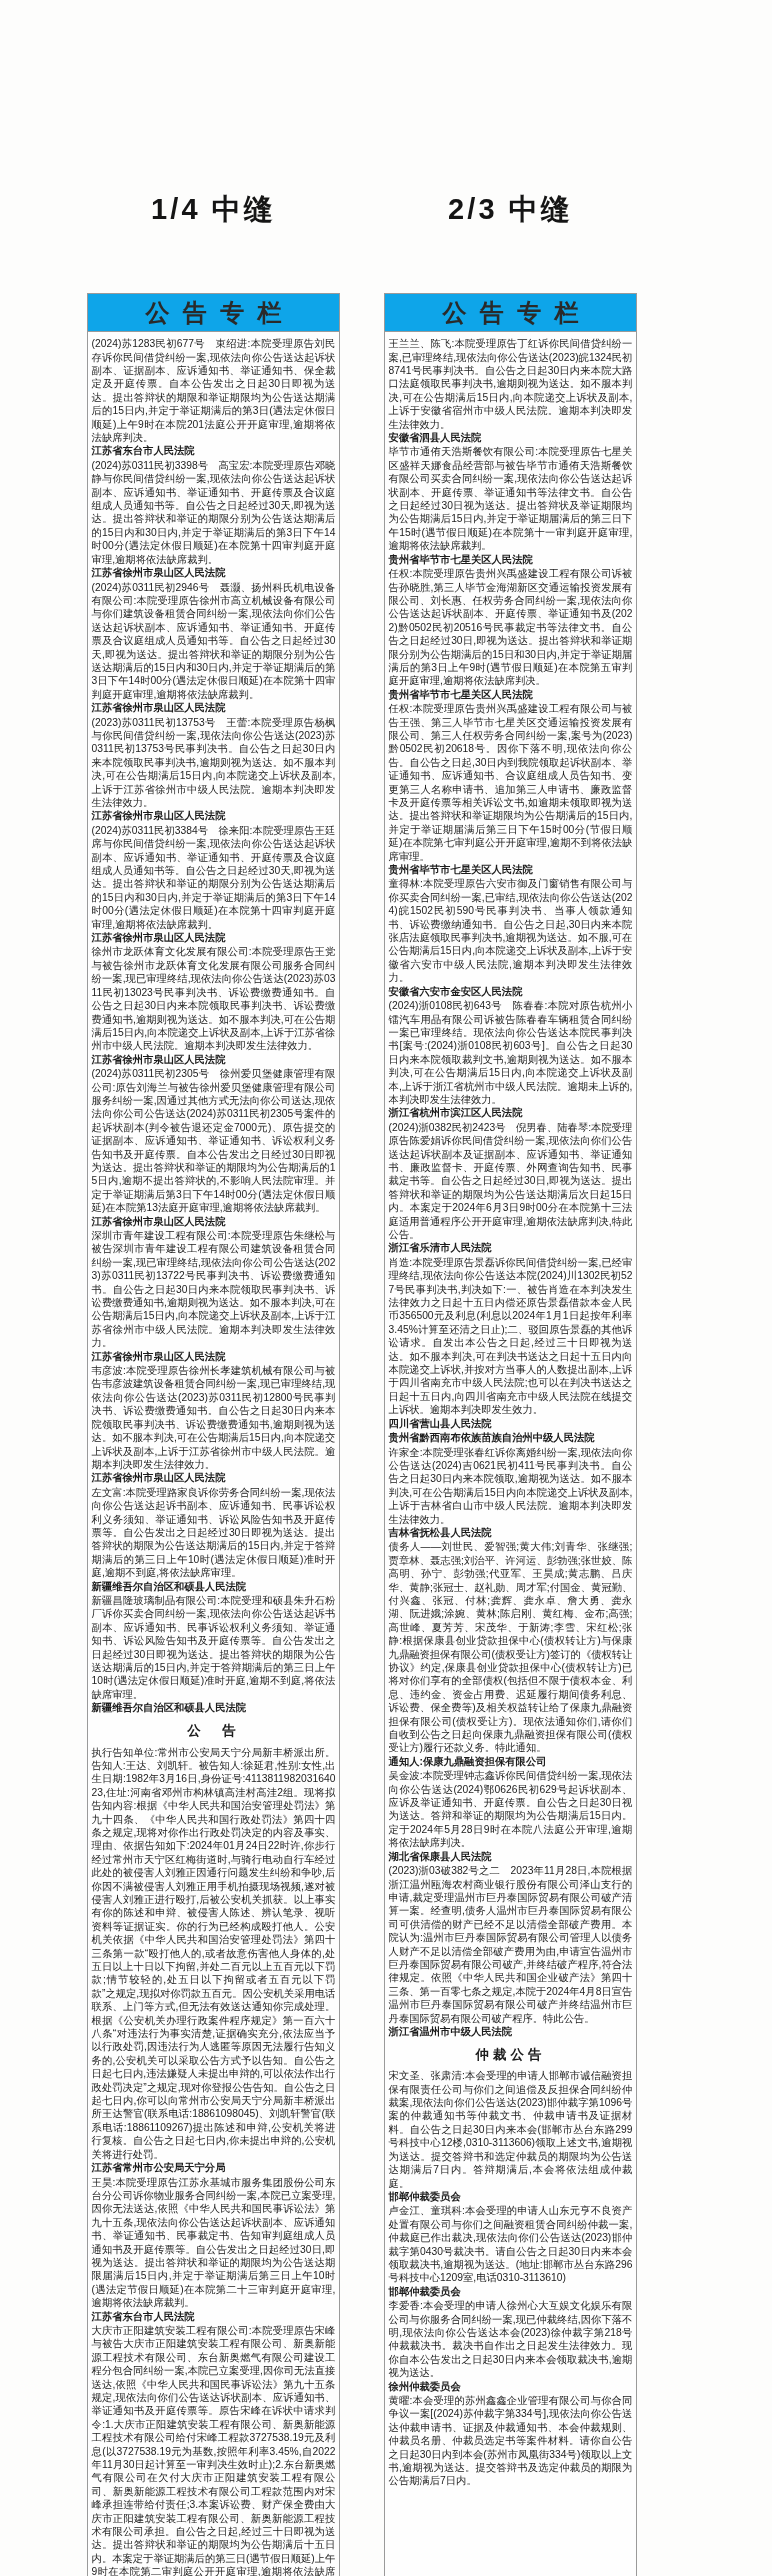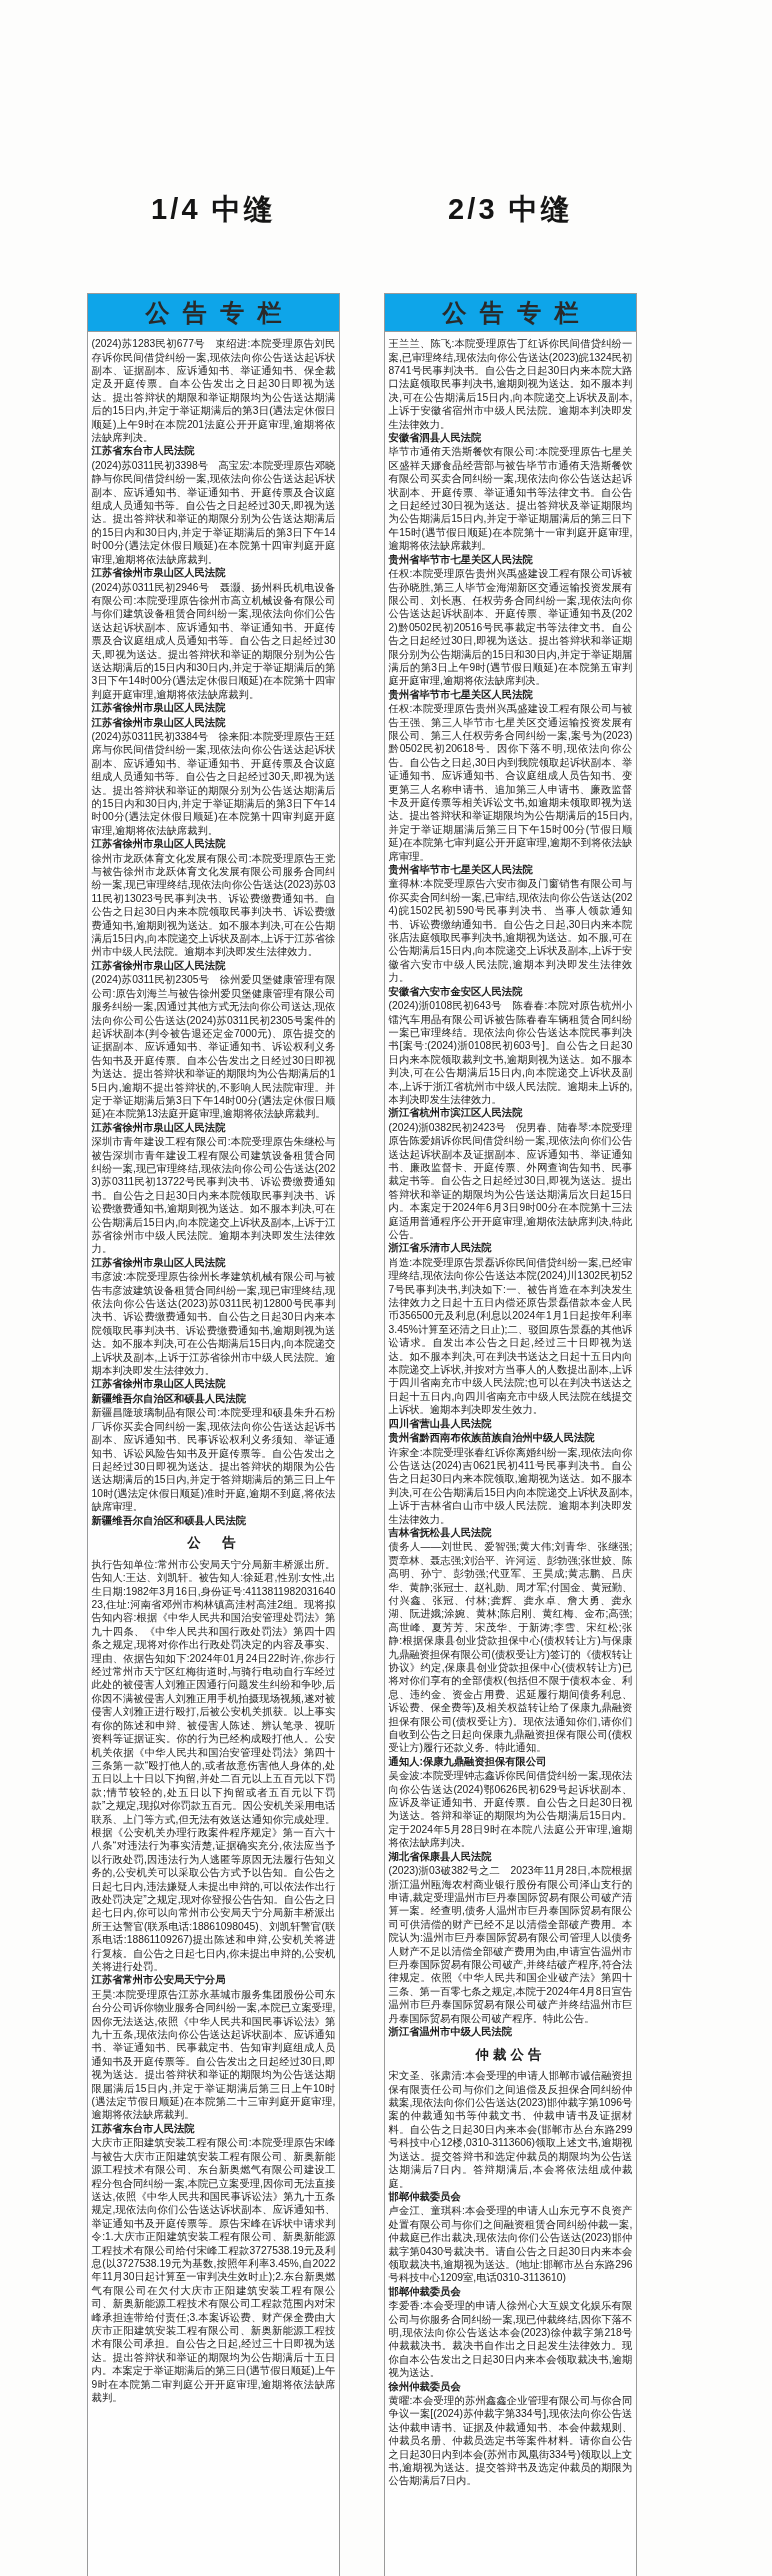--- a/index.html
+++ b/index.html
@@ -57,20 +57,21 @@
         </div>
         <div class="notice">
           <p>(2024)苏0311民初3398号　高宝宏:本院受理原告邓晓静与你民间借贷纠纷一案,现依法向你公告送达起诉状副本、应诉通知书、举证通知书、开庭传票及合议庭组成人员通知书等。自公告之日起经过30天,即视为送达。提出答辩状和举证的期限分别为公告送达期满后的15日内和30日内,并定于举证期满后的第3日下午14时00分(遇法定休假日顺延)在本院第十四审判庭开庭审理,逾期将依法缺席裁判。</p>
           <div class="signer">江苏省徐州市泉山区人民法院</div>
         </div>
         <div class="notice">
           <p>(2024)苏0311民初2946号　聂灏、扬州科氏机电设备有限公司:本院受理原告徐州市高立机械设备有限公司与你们建筑设备租赁合同纠纷一案,现依法向你们公告送达起诉状副本、应诉通知书、举证通知书、开庭传票及合议庭组成人员通知书等。自公告之日起经过30天,即视为送达。提出答辩状和举证的期限分别为公告送达期满后的15日内和30日内,并定于举证期满后的第3日下午14时00分(遇法定休假日顺延)在本院第十四审判庭开庭审理,逾期将依法缺席裁判。</p>
           <div class="signer">江苏省徐州市泉山区人民法院</div>
         </div>
         <div class="notice">
+          <p>(2023)苏0311民初13753号　王蕾:本院受理原告杨枫与你民间借贷纠纷一案,现依法向你公告送达(2023)苏0311民初13753号民事判决书。自公告之日起30日内来本院领取民事判决书,逾期则视为送达。如不服本判决,可在公告期满后15日内,向本院递交上诉状及副本,上诉于江苏省徐州市中级人民法院。逾期本判决即发生法律效力。</p>
           <div class="signer">江苏省徐州市泉山区人民法院</div>
         </div>
         <div class="notice">
           <p>(2024)苏0311民初3384号　徐来阳:本院受理原告王廷席与你民间借贷纠纷一案,现依法向你公告送达起诉状副本、应诉通知书、举证通知书、开庭传票及合议庭组成人员通知书等。自公告之日起经过30天,即视为送达。提出答辩状和举证的期限分别为公告送达期满后的15日内和30日内,并定于举证期满后的第3日下午14时00分(遇法定休假日顺延)在本院第十四审判庭开庭审理,逾期将依法缺席裁判。</p>
           <div class="signer">江苏省徐州市泉山区人民法院</div>
         </div>
         <div class="notice">
           <p>徐州市龙跃体育文化发展有限公司:本院受理原告王党与被告徐州市龙跃体育文化发展有限公司服务合同纠纷一案,现已审理终结,现依法向你公告送达(2023)苏0311民初13023号民事判决书、诉讼费缴费通知书。自公告之日起30日内来本院领取民事判决书、诉讼费缴费通知书,逾期则视为送达。如不服本判决,可在公告期满后15日内,向本院递交上诉状及副本,上诉于江苏省徐州市中级人民法院。逾期本判决即发生法律效力。</p>
           <div class="signer">江苏省徐州市泉山区人民法院</div>
         </div>
@@ -80,20 +81,21 @@
         </div>
         <div class="notice">
           <p>深圳市青年建设工程有限公司:本院受理原告朱继松与被告深圳市青年建设工程有限公司建筑设备租赁合同纠纷一案,现已审理终结,现依法向你公司公告送达(2023)苏0311民初13722号民事判决书、诉讼费缴费通知书。自公告之日起30日内来本院领取民事判决书、诉讼费缴费通知书,逾期则视为送达。如不服本判决,可在公告期满后15日内,向本院递交上诉状及副本,上诉于江苏省徐州市中级人民法院。逾期本判决即发生法律效力。</p>
           <div class="signer">江苏省徐州市泉山区人民法院</div>
         </div>
         <div class="notice">
           <p>韦彦波:本院受理原告徐州长孝建筑机械有限公司与被告韦彦波建筑设备租赁合同纠纷一案,现已审理终结,现依法向你公告送达(2023)苏0311民初12800号民事判决书、诉讼费缴费通知书。自公告之日起30日内来本院领取民事判决书、诉讼费缴费通知书,逾期则视为送达。如不服本判决,可在公告期满后15日内,向本院递交上诉状及副本,上诉于江苏省徐州市中级人民法院。逾期本判决即发生法律效力。</p>
           <div class="signer">江苏省徐州市泉山区人民法院</div>
         </div>
         <div class="notice">
+          <p>左文富:本院受理路家良诉你劳务合同纠纷一案,现依法向你公告送达起诉书副本、应诉通知书、民事诉讼权利义务须知、举证通知书、诉讼风险告知书及开庭传票等。自公告发出之日起经过30日即视为送达。提出答辩状的期限为公告送达期满后的15日内,并定于答辩期满后的第三日上午10时(遇法定休假日顺延)准时开庭,逾期不到庭,将依法缺席审理。</p>
           <div class="signer">新疆维吾尔自治区和硕县人民法院</div>
         </div>
         <div class="notice">
           <p>新疆昌隆玻璃制品有限公司:本院受理和硕县朱升石粉厂诉你买卖合同纠纷一案,现依法向你公告送达起诉书副本、应诉通知书、民事诉讼权利义务须知、举证通知书、诉讼风险告知书及开庭传票等。自公告发出之日起经过30日即视为送达。提出答辩状的期限为公告送达期满后的15日内,并定于答辩期满后的第三日上午10时(遇法定休假日顺延)准时开庭,逾期不到庭,将依法缺席审理。</p>
           <div class="signer">新疆维吾尔自治区和硕县人民法院</div>
         </div>
         <div class="sec-header">公　告</div>
         <div class="notice">
           <p>执行告知单位:常州市公安局天宁分局新丰桥派出所。告知人:王达、刘凯轩。被告知人:徐延君,性别:女性,出生日期:1982年3月16日,身份证号:411381198203164023,住址:河南省邓州市构林镇高洼村高洼2组。现将拟告知内容:根据《中华人民共和国治安管理处罚法》第九十四条、《中华人民共和国行政处罚法》第四十四条之规定,现将对你作出行政处罚决定的内容及事实、理由、依据告知如下:2024年01月24日22时许,你步行经过常州市天宁区红梅街道时,与骑行电动自行车经过此处的被侵害人刘雅正因通行问题发生纠纷和争吵,后你因不满被侵害人刘雅正用手机拍摄现场视频,遂对被侵害人刘雅正进行殴打,后被公安机关抓获。以上事实有你的陈述和申辩、被侵害人陈述、辨认笔录、视听资料等证据证实。你的行为已经构成殴打他人。公安机关依据《中华人民共和国治安管理处罚法》第四十三条第一款“殴打他人的,或者故意伤害他人身体的,处五日以上十日以下拘留,并处二百元以上五百元以下罚款;情节较轻的,处五日以下拘留或者五百元以下罚款”之规定,现拟对你罚款五百元。因公安机关采用电话联系、上门等方式,但无法有效送达通知你完成处理。根据《公安机关办理行政案件程序规定》第一百六十八条“对违法行为事实清楚,证据确实充分,依法应当予以行政处罚,因违法行为人逃匿等原因无法履行告知义务的,公安机关可以采取公告方式予以告知。自公告之日起七日内,违法嫌疑人未提出申辩的,可以依法作出行政处罚决定”之规定,现对你登报公告告知。自公告之日起七日内,你可以向常州市公安局天宁分局新丰桥派出所王达警官(联系电话:18861098045)、刘凯轩警官(联系电话:18861109267)提出陈述和申辩,公安机关将进行复核。自公告之日起七日内,你未提出申辩的,公安机关将进行处罚。</p>
           <div class="signer">江苏省常州市公安局天宁分局</div>

